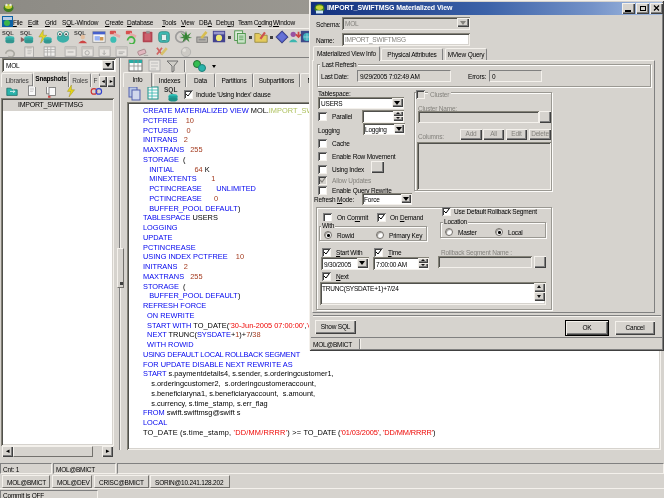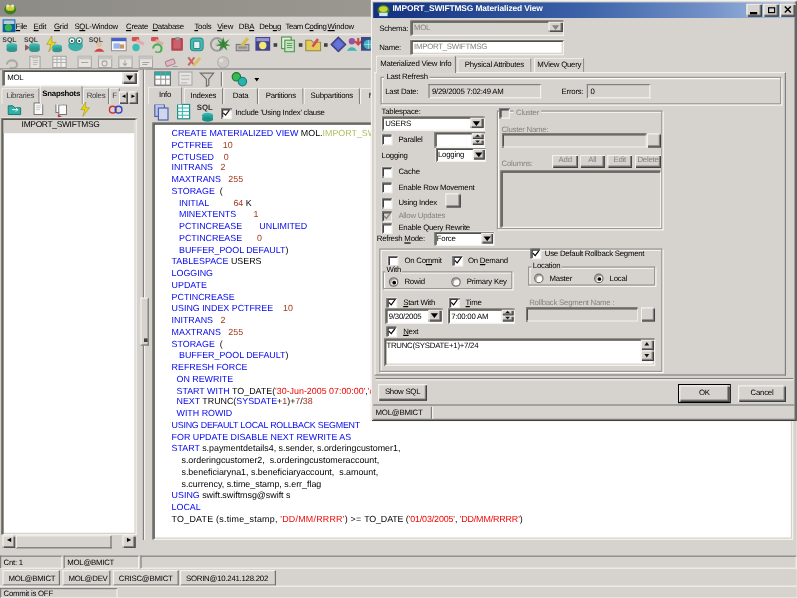--- a/index.html
+++ b/index.html
@@ -346,21 +346,21 @@
   <span class="kw">ON REWRITE</span>
   <span class="kw">START WITH</span> TO_DATE(<span class="str">'30-Jun-2005 07:00:00'</span>,<span class="str">'dd-mon-yyyy hh24:mi:ss'</span>)
   <span class="kw">NEXT</span> TRUNC(<span class="kw">SYSDATE</span>+<span class="num">1</span>)+<span class="num">7</span>/<span class="num">38</span>
   <span class="kw">WITH ROWID</span>
 <span style="letter-spacing:-0.2px"><span class="kw">USING DEFAULT LOCAL ROLLBACK SEGMENT</span></span>
 <span class="kw">FOR UPDATE DISABLE NEXT REWRITE AS</span>
 <span class="kw">START</span> s.paymentdetails4, s.sender, s.orderingcustomer1,
     s.orderingcustomer2,  s.orderingcustomeraccount,
     s.beneficiaryna1, s.beneficiaryaccount,  s.amount,
     s.currency, s.time_stamp, s.err_flag
-<span class="kw">USING</span> swift.swiftmsg@swift s
+<span class="kw">FROM</span> swift.swiftmsg@swift s
 <span class="kw">LOCAL</span>
 <span style="letter-spacing:0.2px">TO_DATE (s.time_stamp, <span class="str">'DD/MM/RRRR'</span>) &gt;= </span><span style="letter-spacing:-0.1px">TO_DATE (<span class="str">'01/03/2005'</span>, <span class="str">'DD/MM/RRRR'</span>)</span></pre>
 </div>
 
 <div class="abs" id="statusbar" style="left:0;top:462px;width:664px;height:12px;">
   <div class="abs sunk" style="left:0;top:1px;width:52px;height:11px;">
       <span class="abs t7" style="left:2px;top:1px;">Cnt: 1</span>
     </div>
   <div class="abs sunk" style="left:53px;top:1px;width:63px;height:11px;">
       <span class="abs t7" style="left:2px;top:1px;">MOL@BMICT</span>

